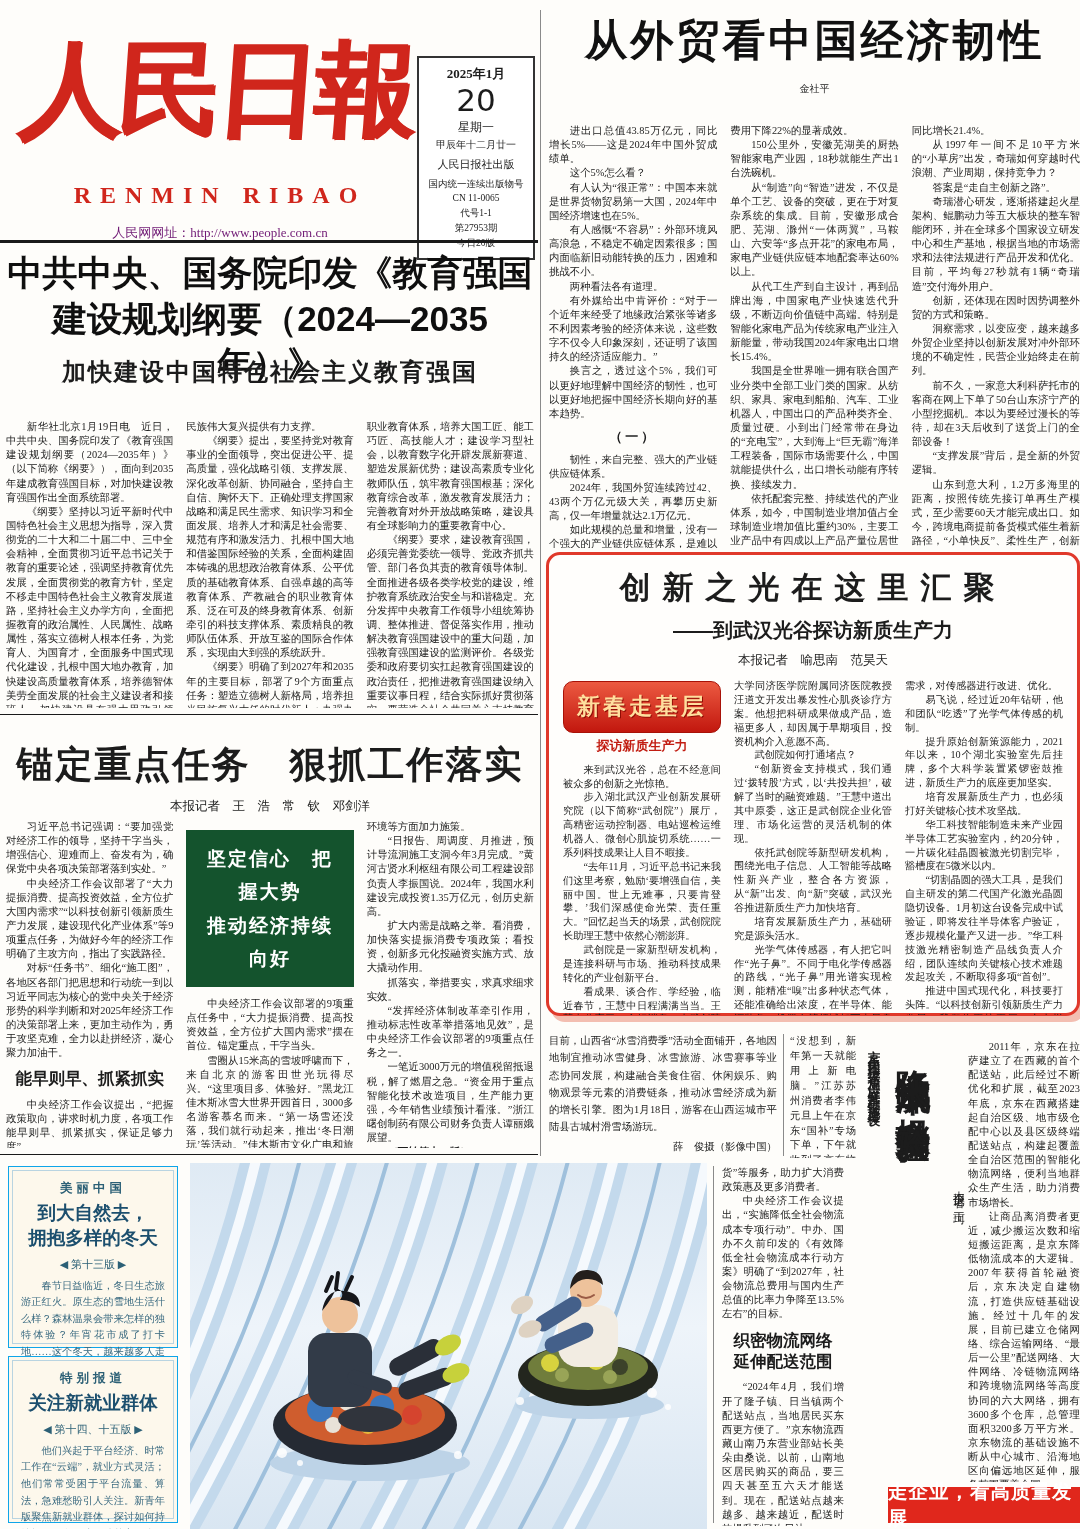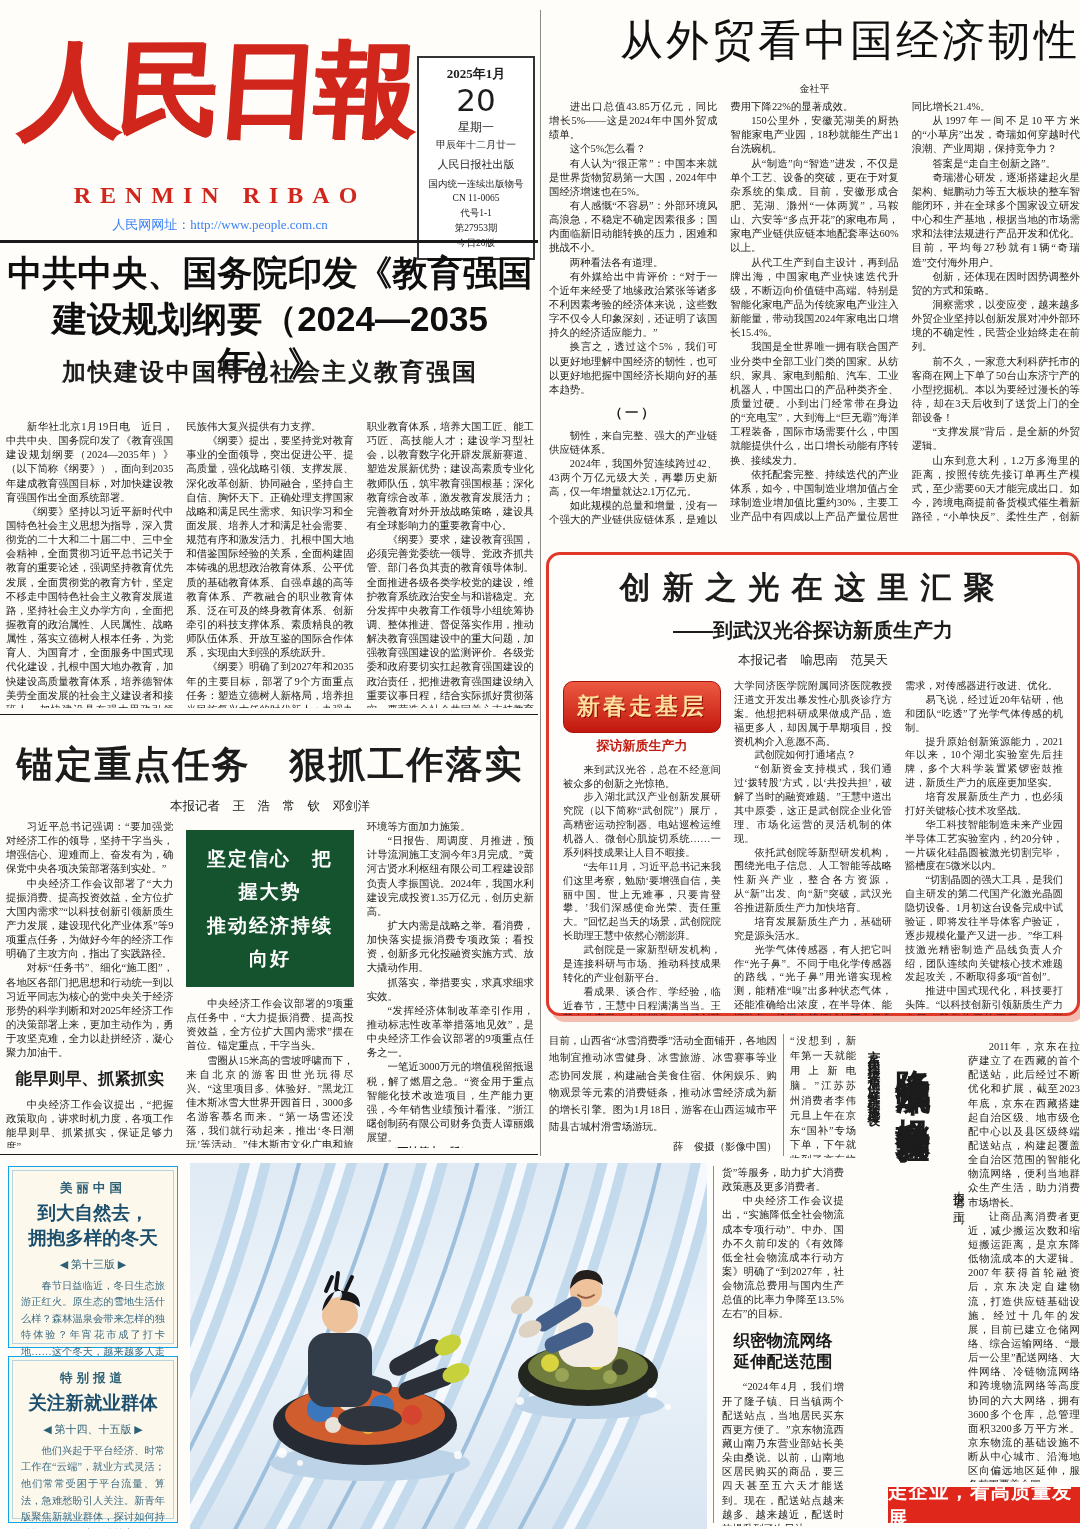--- a/index.html
+++ b/index.html
@@ -6,21 +6,21 @@
   #page{position:relative;width:1080px;height:1529px;margin:0 auto;background:#fefdfa;
         font-family:"Liberation Serif","DejaVu Serif",serif;color:#1c1c1c;overflow:hidden;}
   .sans{font-family:"Liberation Sans","DejaVu Sans",sans-serif;}
   .abs{position:absolute;box-sizing:border-box;}
   
   .mast-logo{left:14px;top:0px;width:404px;height:182px;display:flex;align-items:center;justify-content:center;
              font-size:104px;font-weight:900;color:#d0261c;letter-spacing:-6px;
              transform:skewX(-4deg);text-shadow:2px 1px 0 #d0261c;}
   .mast-latin{left:70px;top:182px;width:300px;text-align:center;font-size:24px;font-weight:bold;
               color:#d0261c;letter-spacing:9px;}
-  .mast-web{left:50px;top:216px;width:340px;text-align:center;font-size:13px;color:#3b82f6;}
+  .mast-web{left:50px;top:224px;width:340px;text-align:center;font-size:13px;color:#701a75;}
   .datebox{left:417px;top:20px;width:118px;height:204px;border:2px solid #333;background:#fff;
            text-align:center;padding-top:7px;margin-top:36px;}
   .db-ym{font-size:13px;font-weight:bold;}
   .db-day{font-size:31px;font-family:"DejaVu Sans",sans-serif;line-height:1.15;}
   .db-wd{font-size:12px;margin-bottom:2px;}
   .db-lunar{font-size:10px;margin-bottom:5px;}
   .db-pub{font-size:11px;margin-bottom:5px;}
   .db-small{font-size:9.5px;line-height:1.55;}
   
   .rule{background:#1a1a1a;}
@@ -31,23 +31,23 @@
   .coltext p.cont{text-indent:0;}
   .coltext p.secmark{text-indent:0;text-align:center;font-weight:bold;font-size:13px;
                      letter-spacing:3px;margin:7px 0;}
   .coltext p.subhead{text-indent:0;text-align:center;font-weight:bold;font-size:16.5px;line-height:1.3;
                      font-family:"Liberation Sans","DejaVu Sans",sans-serif;margin:8px 0;}
   .coltext p.note{font-weight:bold;}
   .cols{display:flex;gap:13px;}
   .cols>div{flex:1;}
   
   .trade{left:549px;top:12px;width:531px;}
-  .trade-h{font-size:43px;font-weight:normal;letter-spacing:3px;text-align:right;color:#111;}
+  .trade-h{font-size:43px;font-weight:bold;letter-spacing:3px;text-align:center;color:#111;}
   .trade-a{text-align:center;font-size:10px;margin-top:12px;}
-  .trade-cols{margin-top:4px;height:424px;overflow:hidden;}
+  .trade-cols{margin-top:28px;height:424px;overflow:hidden;}
   
   .edu-h{left:6px;top:250px;width:528px;text-align:center;font-weight:bold;font-size:35px;line-height:1.3;color:#0f0f0f;}
   .edu-sub{left:6px;top:356px;width:528px;text-align:center;font-weight:bold;font-size:24px;letter-spacing:2px;}
   .edu-cols{left:6px;top:420px;width:528px;height:288px;}
   
   .anchor-h{left:6px;top:740px;width:528px;text-align:center;font-weight:bold;font-size:37px;letter-spacing:2px;}
   .anchor-b{left:6px;top:798px;width:528px;text-align:center;font-size:12.5px;}
   .anchor-cols{left:6px;top:820px;width:528px;height:328px;}
   .slogan{background:#14532d;color:#fff;text-align:center;font-weight:bold;font-size:19px;
           letter-spacing:2px;line-height:1.75;padding:12px 11px;margin:10px 0 10px;}

